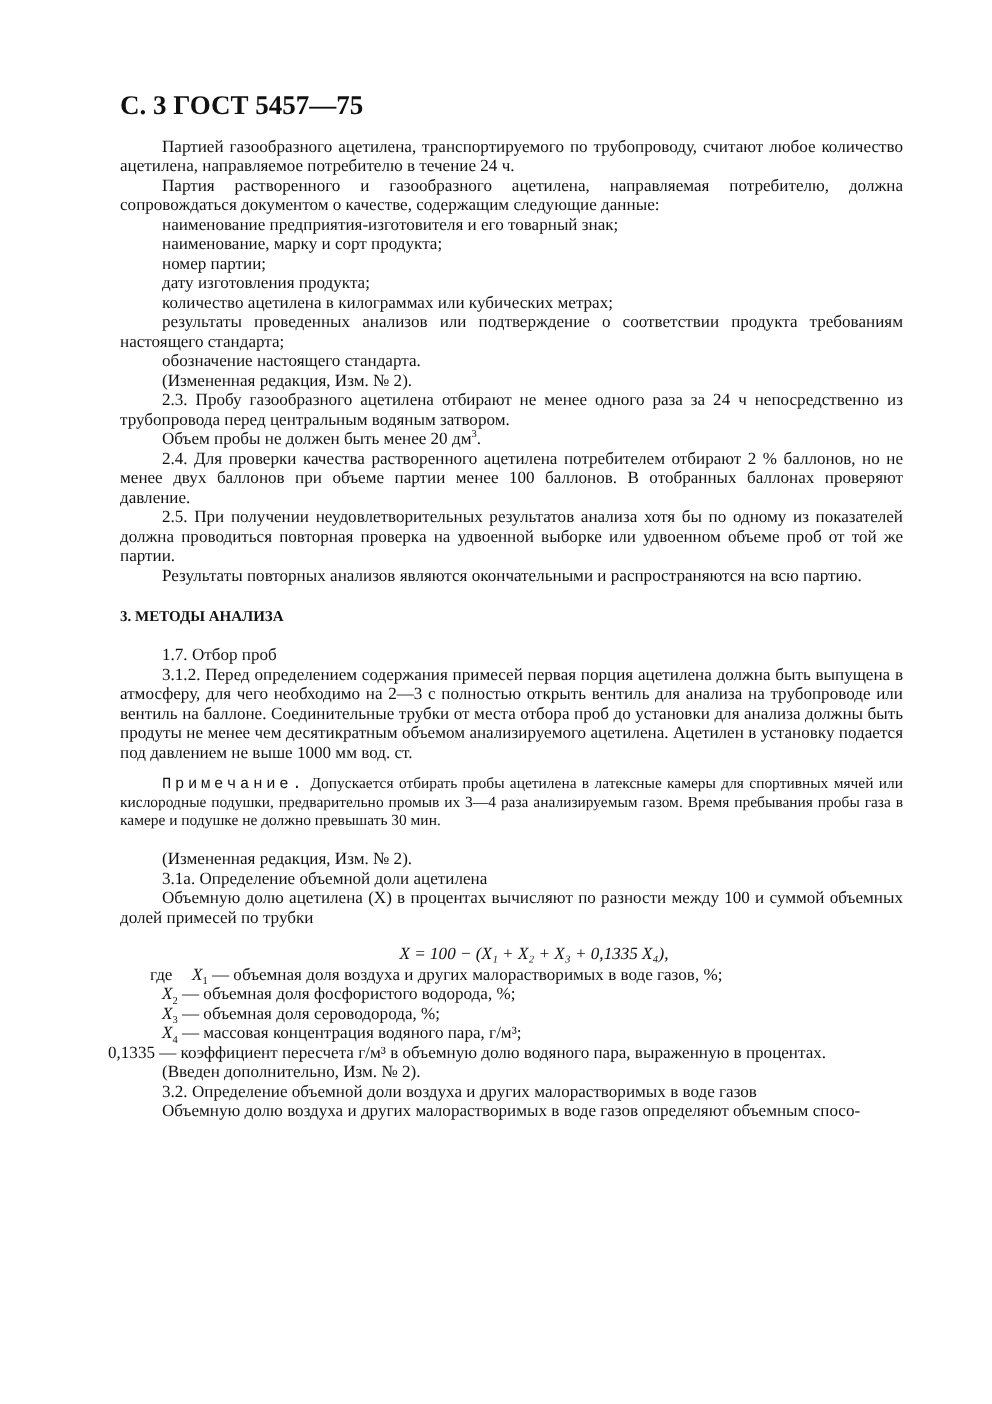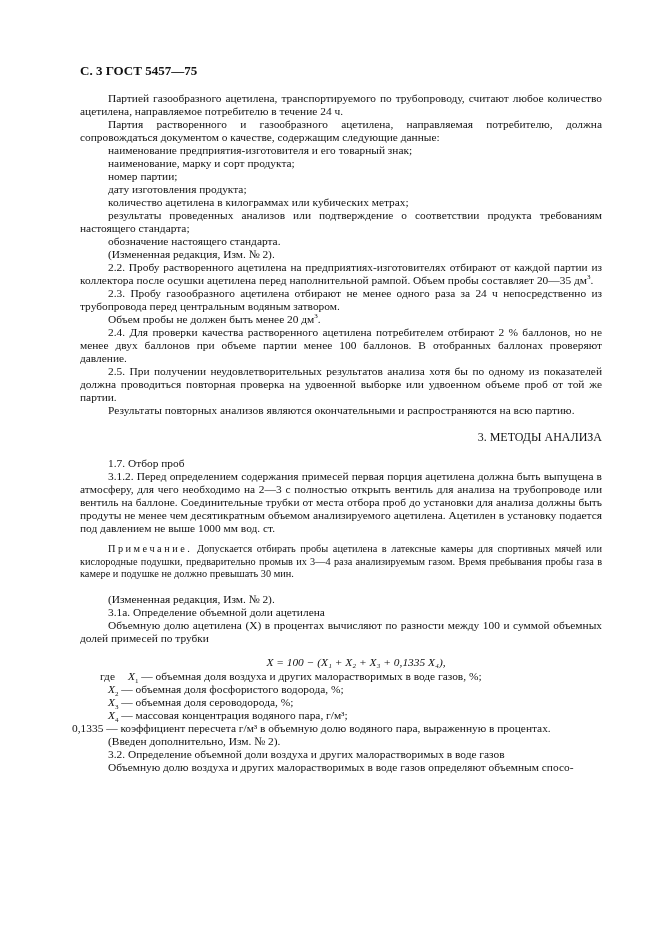--- a/index.html
+++ b/index.html
@@ -1,26 +1,26 @@
 <!DOCTYPE html>
 <html><head>
 <meta charset="utf-8">
 <style>
   html, body { margin: 0; padding: 0; background: #ffffff; }
   body { width: 661px; height: 936px; position: relative; overflow: hidden;
          font-family: "Liberation Serif", "DejaVu Serif", serif; color: #111; }
   .page { position: absolute; left: 80px; top: 64px; width: 522px; font-size: 11.4px; line-height: 13px; }
-  .hdr { font-weight: bold; font-size: 13px; margin-bottom: 15px; }
+  .hdr { font-weight: bold; font-size: 18px; margin-bottom: 15px; }
   p { margin: 0; text-align: justify; text-align-last: left; }
   .ind { text-indent: 28px; }
   .li { padding-left: 28px; }
   .b { font-weight: normal; }
-  .sec { text-align: right; font-weight: normal; font-size: 12px; margin: 14px 0 13px 0; }
+  .sec { text-align: left; font-weight: bold; font-size: 10px; margin: 14px 0 13px 0; }
   .note { font-size: 10.3px; line-height: 12.5px; margin: 8px 0 12px 0; }
-  .sp { letter-spacing: 2.5px; }
+  .sp { letter-spacing: 2.5px; font-family: Liberation Mono, monospace; }
   .formula { text-align: center; margin: 11px 0 1px 0; padding-left: 30px; }
   .var { font-style: italic; }
   sub, sup { font-size: 7px; line-height: 0; }
   .where { display: flex; margin-left: 20px; }
   .where .lbl { width: 28px; flex: none; }
   .where2 { padding-left: 28px; }
 </style>
 </head>
 <body>
 
@@ -30,21 +30,20 @@
   <p class="ind">Партией газообразного ацетилена, транспортируемого по трубопроводу, считают любое количество ацетилена, направляемое потребителю в течение 24 ч.</p>
   <p class="ind">Партия растворенного и газообразного ацетилена, направляемая потребителю, должна сопровождаться документом о качестве, содержащим следующие данные:</p>
   <p class="li">наименование предприятия-изготовителя и его товарный знак;</p>
   <p class="li">наименование, марку и сорт продукта;</p>
   <p class="li">номер партии;</p>
   <p class="li">дату изготовления продукта;</p>
   <p class="li">количество ацетилена в килограммах или кубических метрах;</p>
   <p class="ind">результаты проведенных анализов или подтверждение о соответствии продукта требованиям настоящего стандарта;</p>
   <p class="li">обозначение настоящего стандарта.</p>
   <p class="li b">(Измененная редакция, Изм. № 2).</p>
-  <p class="ind"><span>2.2. Пробу растворенного ацетилена на предприятиях-изготовителях отбирают от каждой партии из коллектора после осушки ацетилена перед наполнительной рампой. Объем пробы составляет 20—35 дм</span><sup>3</sup>.</p>
   <p class="ind">2.3. Пробу газообразного ацетилена отбирают не менее одного раза за 24 ч непосредственно из трубопровода перед центральным водяным затвором.</p>
   <p class="li"><span>Объем пробы не должен быть менее 20 дм</span><sup>3</sup>.</p>
   <p class="ind">2.4. Для проверки качества растворенного ацетилена потребителем отбирают 2 % баллонов, но не менее двух баллонов при объеме партии менее 100 баллонов. В отобранных баллонах проверяют давление.</p>
   <p class="ind">2.5. При получении неудовлетворительных результатов анализа хотя бы по одному из показателей должна проводиться повторная проверка на удвоенной выборке или удвоенном объеме проб от той же партии.</p>
   <p class="ind">Результаты повторных анализов являются окончательными и распространяются на всю партию.</p>
 
   <div class="sec">3. МЕТОДЫ АНАЛИЗА</div>
 
   <p class="li b">1.7. Отбор проб</p>
   <p class="ind">3.1.2. Перед определением содержания примесей первая порция ацетилена должна быть выпущена в атмосферу, для чего необходимо на 2—3 с полностью открыть вентиль для анализа на трубопроводе или вентиль на баллоне. Соединительные трубки от места отбора проб до установки для анализа должны быть продуты не менее чем десятикратным объемом анализируемого ацетилена. Ацетилен в установку подается под давлением не выше 1000 мм вод. ст.</p>

